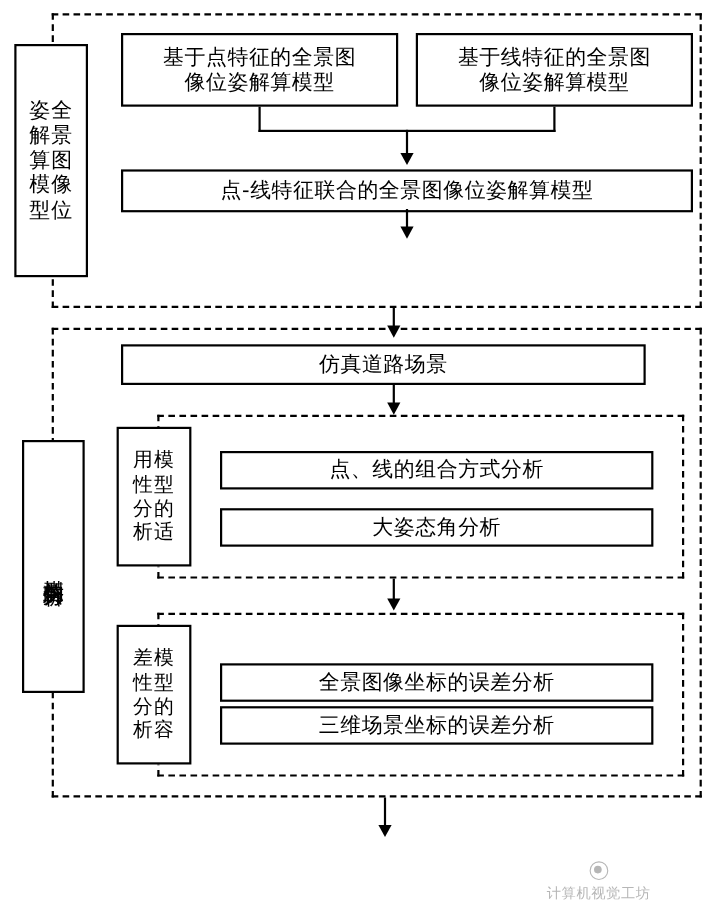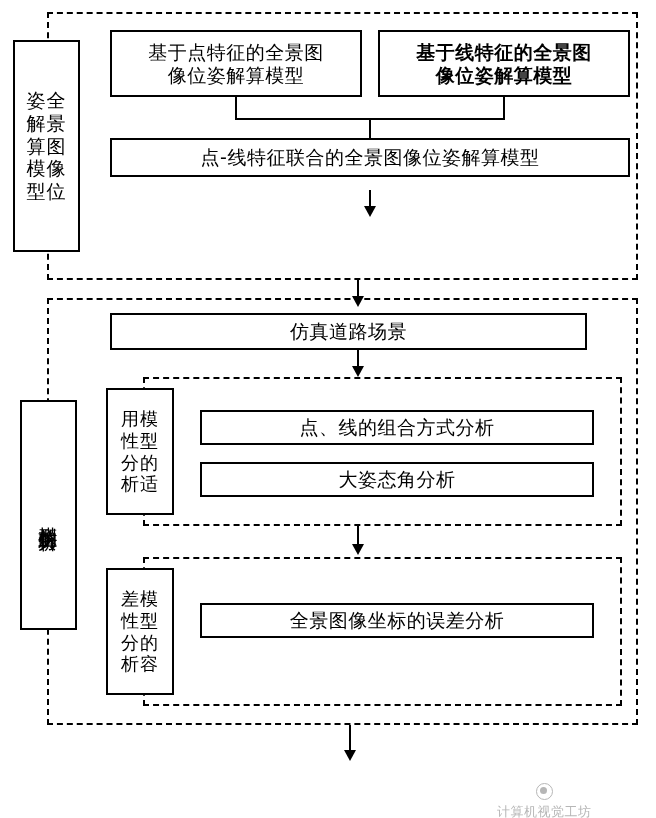--- a/index.html
+++ b/index.html
@@ -111,29 +111,29 @@
 <body>
 
 <div id="canvas">
 
   <div class="grp-dashed" style="left:47px; top:12px; width:591px; height:268px;"></div>
 
   <div class="vnode" style="left: 13px; top: 40px; width: 67px; height: 212px; writing-mode: horizontal-tb; text-orientation: mixed; display: flex; flex-direction: row-reverse; justify-content: center; align-items: center;"><div style="display: flex; flex-direction: column; align-items: center; line-height: 1.2;"><span>全</span><span>景</span><span>图</span><span>像</span><span>位</span></div><div style="display: flex; flex-direction: column; align-items: center; line-height: 1.2;"><span>姿</span><span>解</span><span>算</span><span>模</span><span>型</span></div></div>
 
   <div class="node two-line" style="left:110px; top:30px; width:252px; height:67px;">基于点特征的全景图<br>像位姿解算模型</div>
 
-  <div class="node two-line" style="left:378px; top:30px; width:252px; height:67px;font-weight:bold;">基于线特征的全景图<br>像位姿解算模型</div>
+  <div class="node two-line" style="left:378px; top:30px; width:252px; height:67px;">基于线特征的全景图<br>像位姿解算模型</div>
 
   <div class="line-v" style="left:235px; top:97px; height:23px;"></div>
   <div class="line-v" style="left:503px; top:97px; height:23px;"></div>
   <div class="line-h" style="left:235px; top:118px; width:270px;"></div>
   <div class="line-v" style="left:369px; top:118px; height:22px;"></div>
   <div class="arrow-down" style="left:364px; top:139px;"></div>
 
-  <div class="node" style="left:110px; top:138px; width:520px; height:39px;">点-线特征联合的全景图像位姿解算模型</div>
+  <div class="node" style="left:110px; top:154px; width:520px; height:39px;">点-线特征联合的全景图像位姿解算模型</div>
 
   <div class="line-v" style="left:369px; top:190px; height:17px;"></div>
   <div class="arrow-down" style="left:364px; top:206px;"></div>
 
 
   <div class="line-v" style="left:357px; top:280px; height:17px;"></div>
   <div class="arrow-down" style="left:352px; top:296px;"></div>
 
   <div class="grp-dashed" style="left:47px; top:298px; width:591px; height:427px;"></div>
 
@@ -154,20 +154,21 @@
 
   <div class="line-v" style="left:357px; top:526px; height:19px;"></div>
   <div class="arrow-down" style="left:352px; top:544px;"></div>
 
   <div class="grp-dashdot" style="left:143px; top:557px; width:479px; height:149px; border-style:dashed;"></div>
 
   <div class="vnode" style="left: 106px; top: 568px; width: 68px; height: 127px; font-size: 18px; writing-mode: horizontal-tb; text-orientation: mixed; display: flex; flex-direction: row-reverse; justify-content: center; align-items: center;"><div style="display: flex; flex-direction: column; align-items: center; line-height: 1.2;"><span>模</span><span>型</span><span>的</span><span>容</span></div><div style="display: flex; flex-direction: column; align-items: center; line-height: 1.2;"><span>差</span><span>性</span><span>分</span><span>析</span></div></div>
 
   <div class="node" style="left:200px; top:590px; width:394px; height:35px;margin-top:13px;">全景图像坐标的误差分析</div>
 
+  <div class="node" style="left:200px; top:642px; width:394px; height:35px;">三维场景坐标的误差分析</div>
 
   <div class="line-v" style="left:349px; top:725px; height:26px;"></div>
   <div class="arrow-down" style="left:344px; top:750px;"></div>
 
 
   <div class="watermark" style="left:497px; top:783px;flex-direction:column;">
     <span class="wm-mark"></span>
     <span>计算机视觉工坊</span>
   </div>
 

